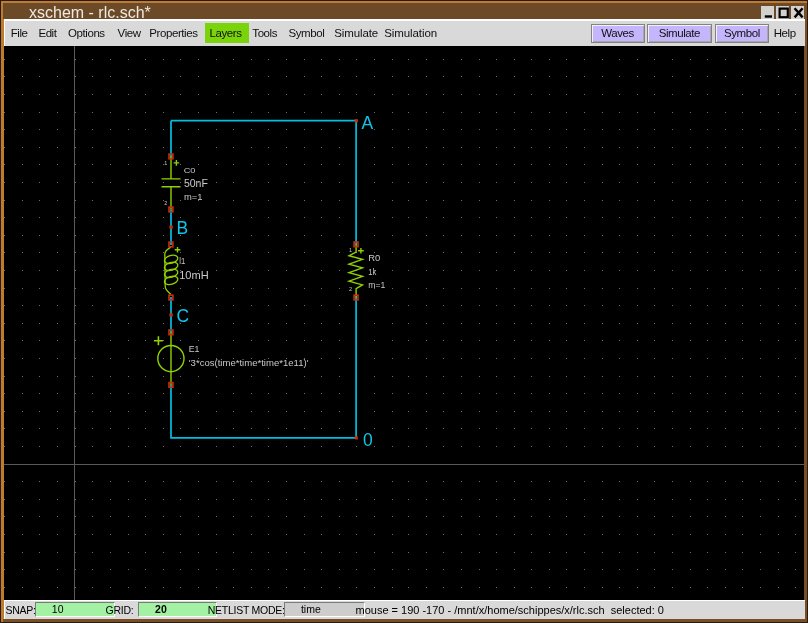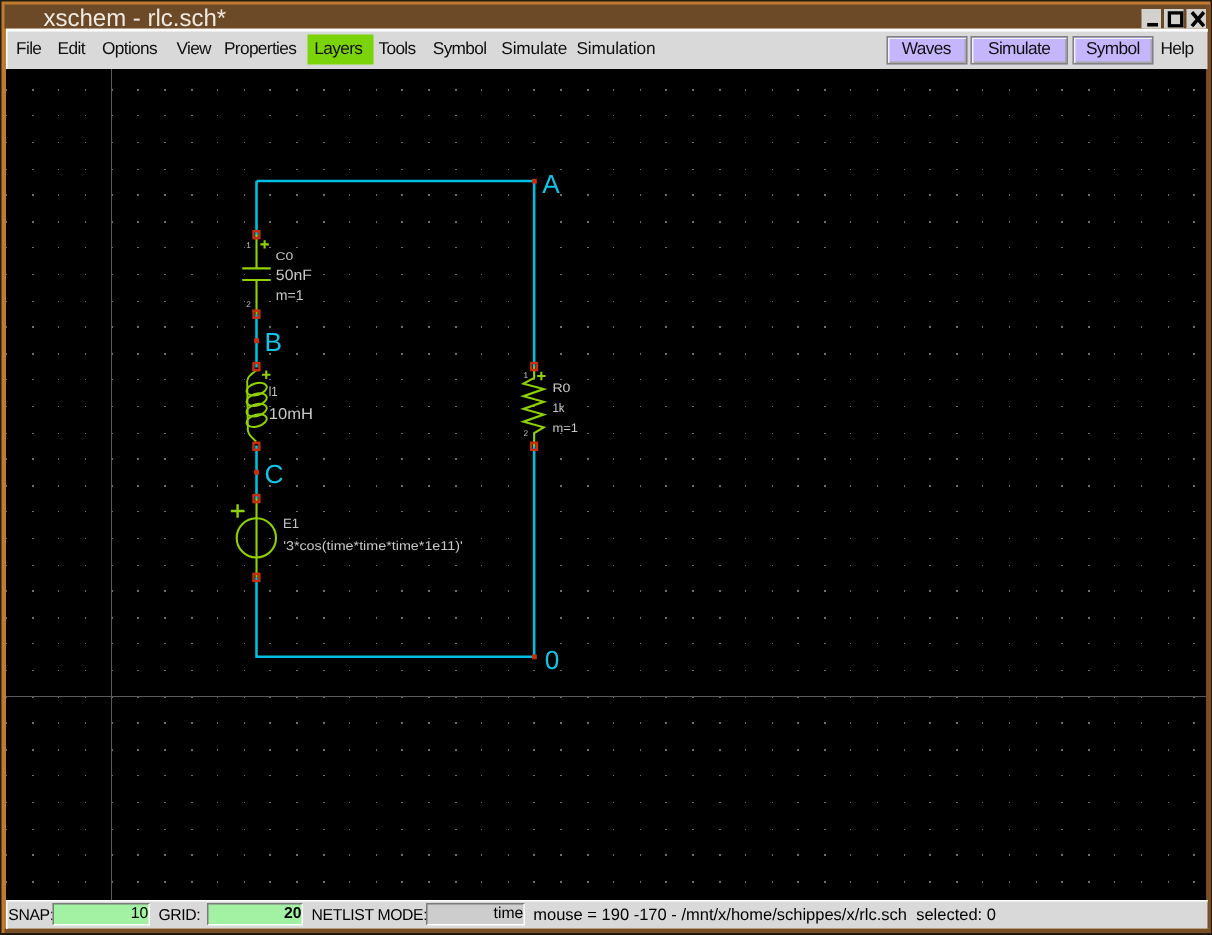--- a/index.html
+++ b/index.html
@@ -21,21 +21,21 @@
   #layersbg{position:absolute;left:204.5px;top:23px;width:44px;height:20px;background:#7bd30a;}
   .tbtn{position:absolute;top:24px;height:16.5px;background:#c4b5fd;border:1px solid #828282;
         box-shadow:inset 1px 1px 0 #f2f2f2, inset -1px -1px 0 #a8a8a8;
         font-size:11.5px;letter-spacing:-0.42px;color:#101010;text-align:center;line-height:16.5px;}
   
   #statusbar{position:absolute;left:3.5px;top:599.5px;width:801px;height:19.2px;background:#d9d9d9;
              box-shadow:inset 1px 1px 0 #ffffff;font-size:11.5px;color:#000;}
   .sl{position:absolute;top:603.5px;white-space:pre;font-size:10.5px;letter-spacing:-0.25px;color:#000;}
   .entry{position:absolute;top:602.1px;height:12.6px;border-top:1px solid #7b7b7b;border-left:1px solid #7b7b7b;
          border-bottom:1px solid #ffffff;border-right:1px solid #ffffff;font-size:10.5px;
-         padding:0 0 0 1px;line-height:13px;text-align:right;}
+         padding:0 0 0 16px;line-height:13px;}
 </style>
 </head>
 <body>
 <div id="frame"></div>
 <div id="borderhl"></div>
 <div id="title"></div>
 <div id="rborder"></div>
 <div id="bborder"></div>
 <div id="titletext">xschem - rlc.sch*</div>
 <div class="wbtn" style="left:761px;"></div>

